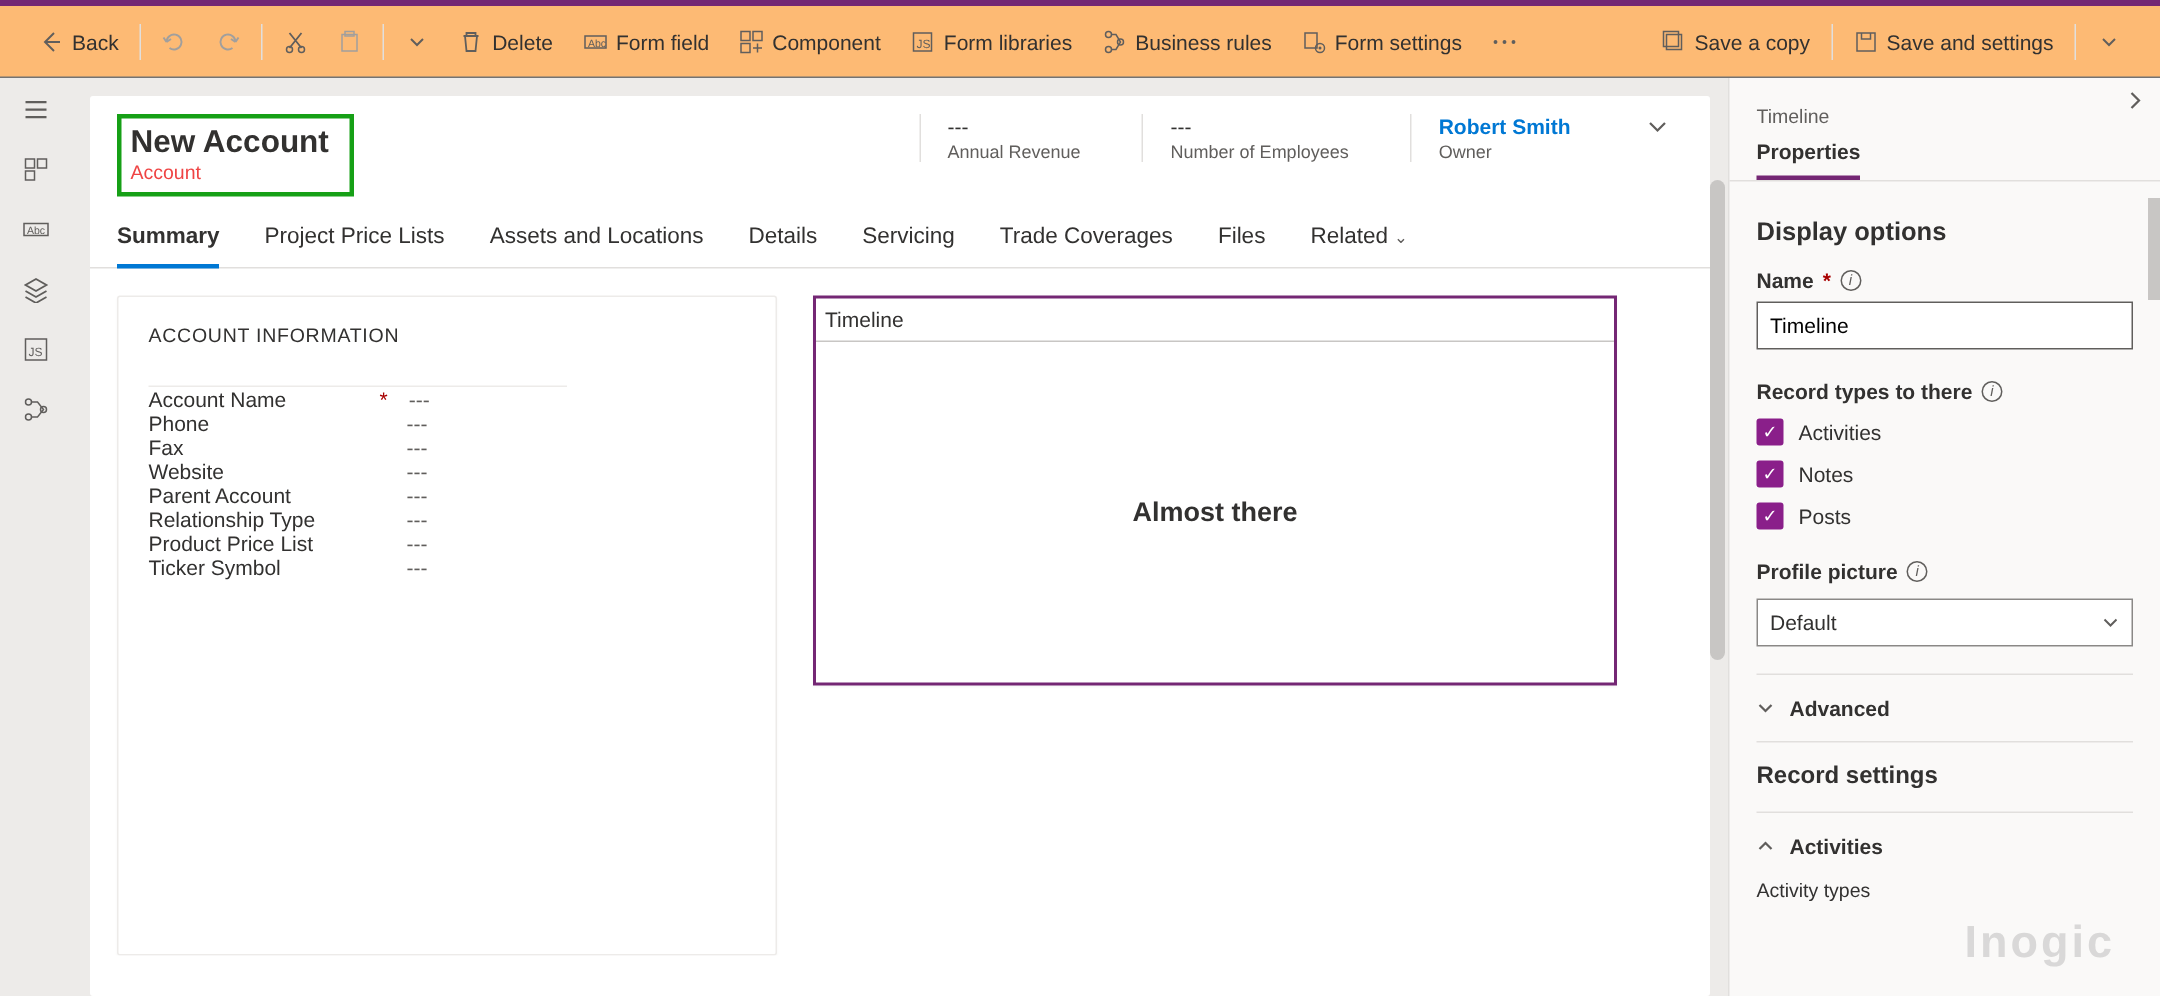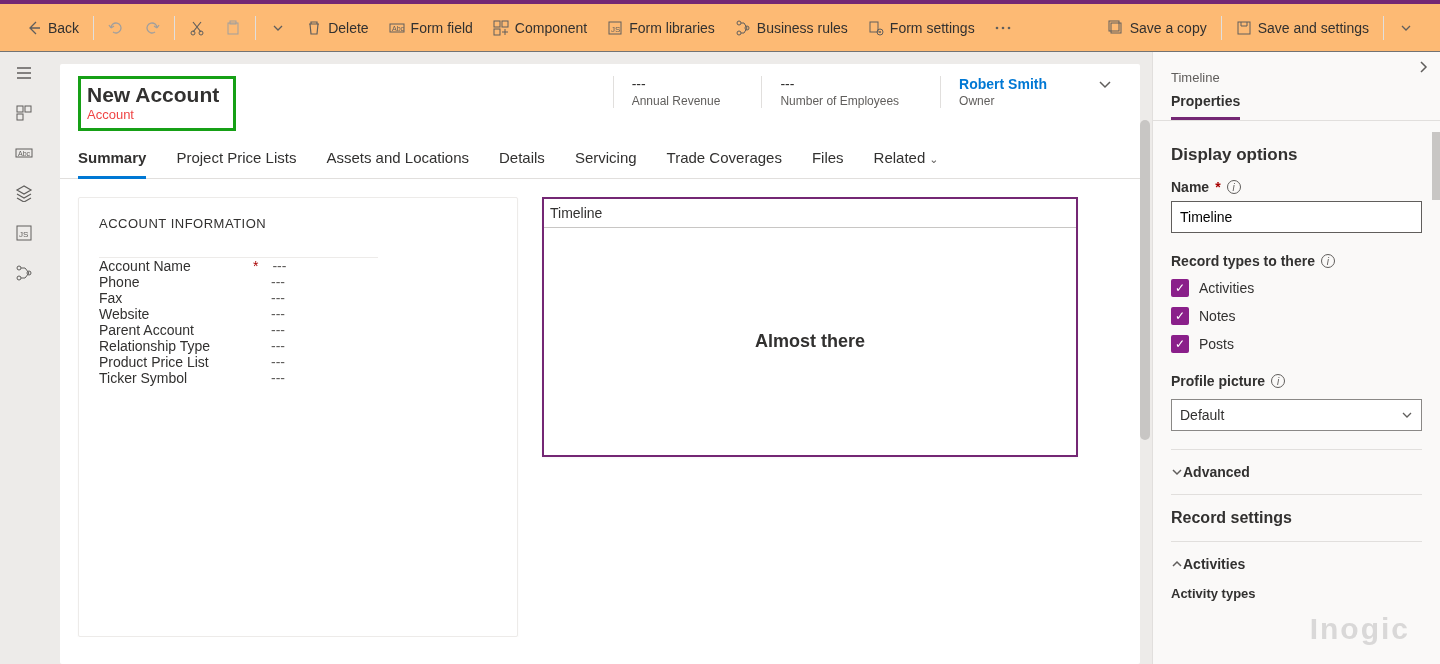--- a/index.html
+++ b/index.html
@@ -210,21 +210,21 @@
     display:flex;align-items:center;justify-content:center;color:#fff;font-size:12px;
   }
   .rp-select {
     width:100%; height:32px; border:1px solid #8a8886;
     background:#fff; padding:0 8px; display:flex; align-items:center; justify-content:space-between;
     font-size:14px;
   }
   .rp-collapsible {
     border-top:1px solid #e1dfdd;
     padding:14px 0;
-    display:flex; align-items:center; 
+    display:flex; align-items:center; gap:10px;
     font-size:14px; font-weight:600;
     cursor:pointer;
   }
   .watermark {
     position:absolute; right:30px; bottom:18px;
     font-size:30px; font-weight:700; letter-spacing:2px;
     color:rgba(120,120,120,.25);
   }
   svg { display:block; }
 </style>
@@ -582,18 +582,18 @@
         <span style="font-size:16px">Record settings</span>
       </div>
       <div class="rp-collapsible" style="border-top:1px solid #e1dfdd">
         <span>
             <svg width="12" height="12" viewBox="0 0 12 12">
               <path d="M2 8l4-4 4 4" stroke="#605e5c" stroke-width="1.5" fill="none"></path>
             </svg>
           </span>
         <span>Activities</span>
       </div>
-      <div style="font-size:13px;font-weight:700;padding-bottom:10px">Activity types</div>
+      <div style="font-size:13px;font-weight:400;padding-bottom:10px">Activity types</div>
     </div>
 
     <div class="watermark">Inogic</div>
   </div>
 </div>
 
 </body></html>

